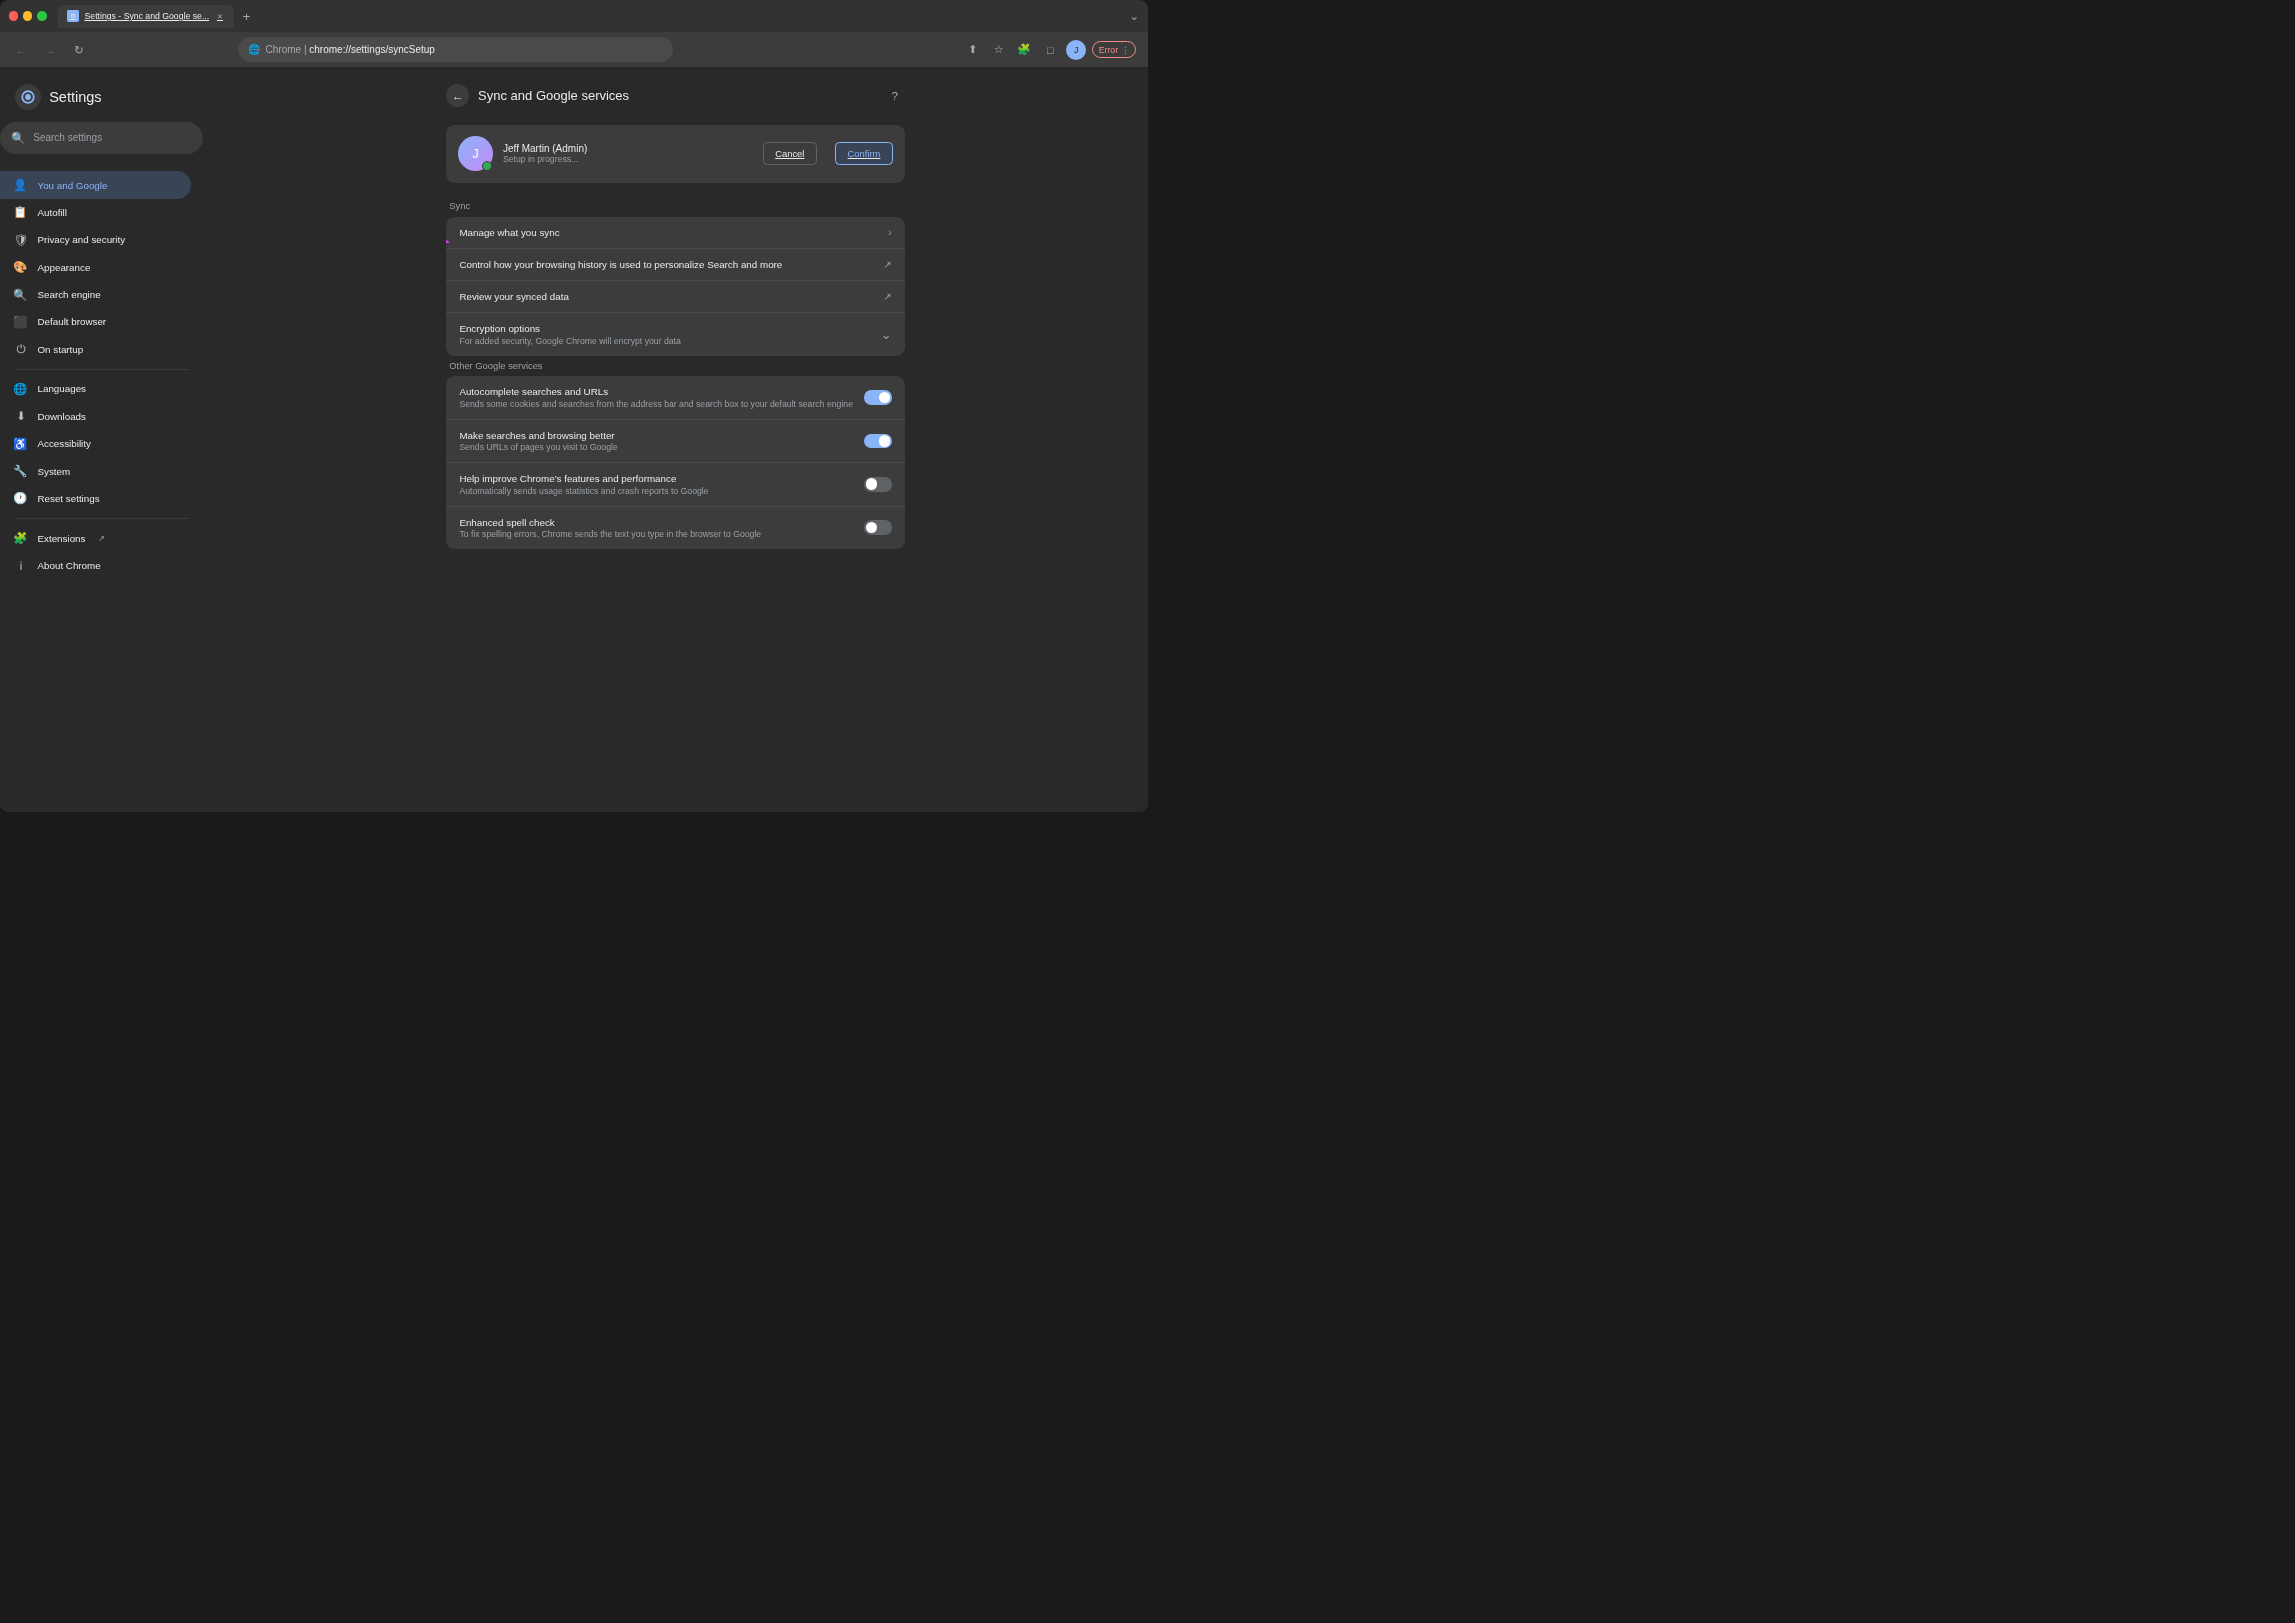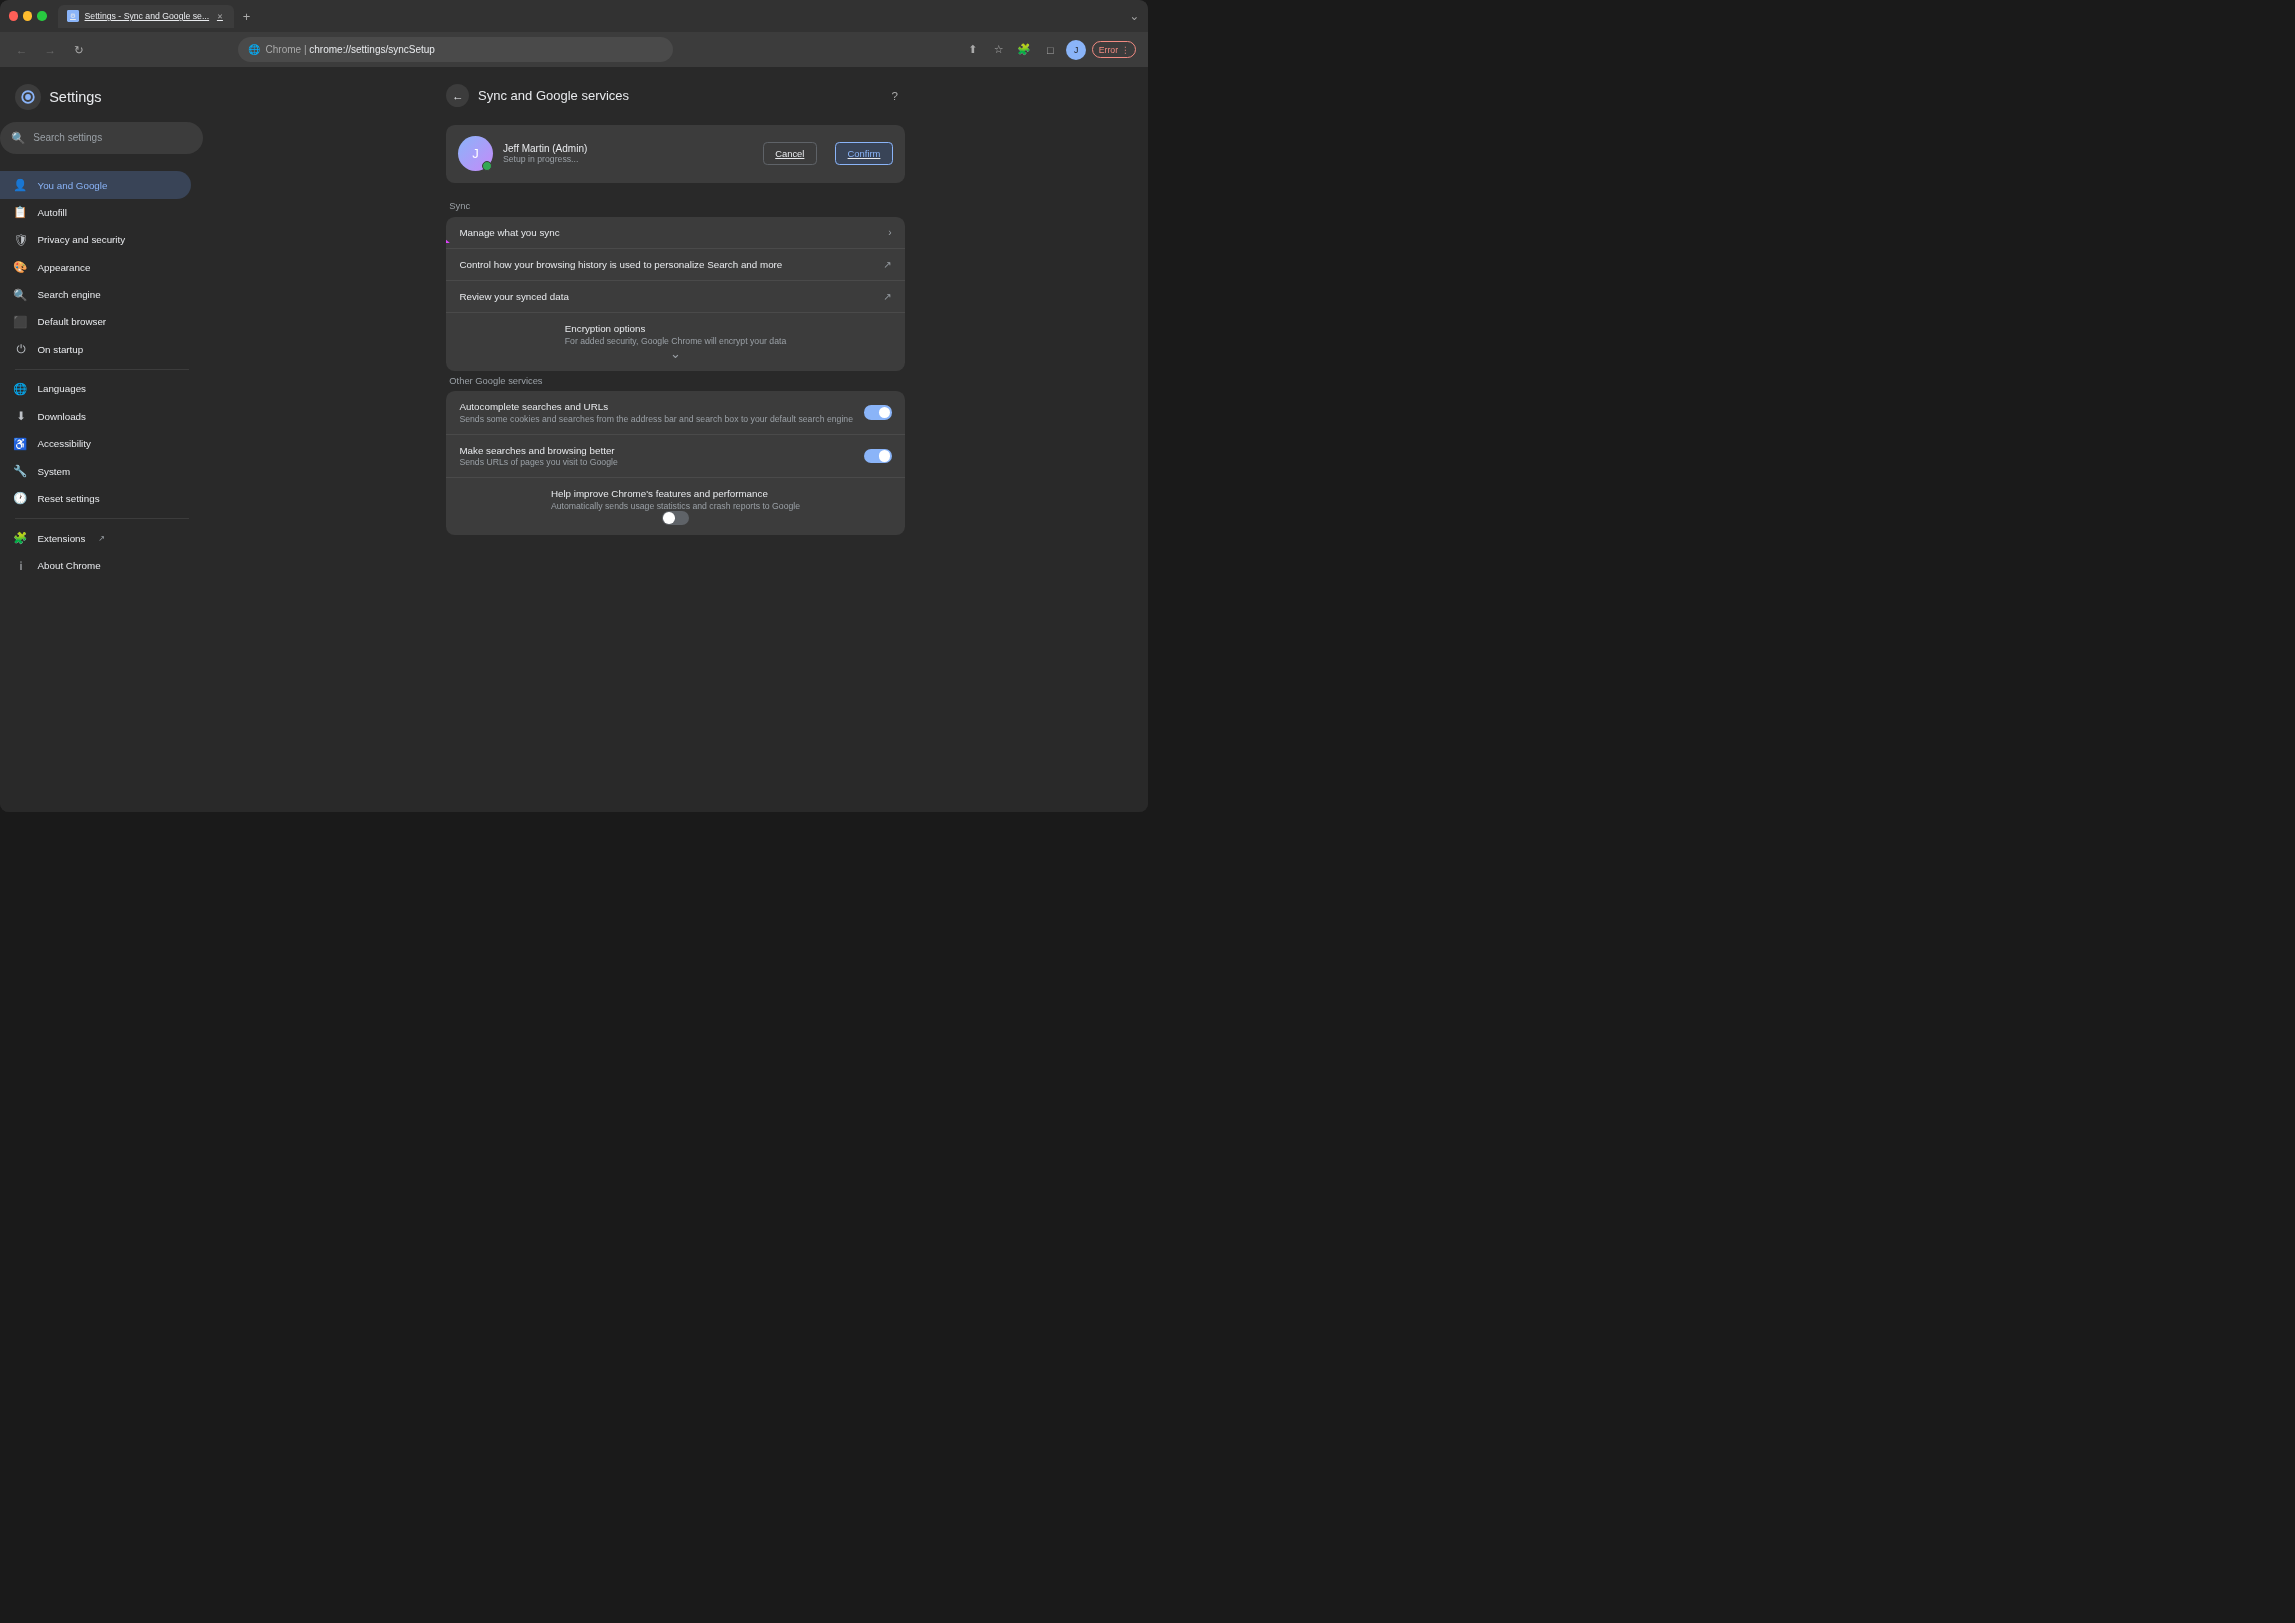--- a/index.html
+++ b/index.html
@@ -420,21 +420,21 @@
     }
 
     .settings-row {
       display: flex;
       align-items: center;
       padding: 10px 13px;
       cursor: pointer;
       border-bottom: 0.7px solid #4a4a4a;
       position: relative;
     }
-    .settings-row:last-child { border-bottom: none; flex-direction: column; }
+    .settings-row:last-child { border-bottom: none; }
 
     .settings-row-text {
       flex: 1;
     }
 
     .settings-row-label {
       font-size: 9.8px;
       color: #e8eaed;
     }
 
@@ -730,20 +730,29 @@
           <div class="settings-row">
             <div class="settings-row-text">
               <div class="settings-row-label">Help improve Chrome's features and performance</div>
               <div class="settings-row-sub">Automatically sends usage statistics and crash reports to Google</div>
             </div>
             <div class="toggle off">
               <div class="toggle-thumb"></div>
             </div>
           </div>
 
+          <div class="settings-row">
+            <div class="settings-row-text">
+              <div class="settings-row-label">Enhanced spell check</div>
+              <div class="settings-row-sub">To fix spelling errors, Chrome sends the text you type in the browser to Google</div>
+            </div>
+            <div class="toggle off">
+              <div class="toggle-thumb"></div>
+            </div>
+          </div>
 
 
         </div>
       </div>
     </div>
 
   </div>
 </div>
 
 

